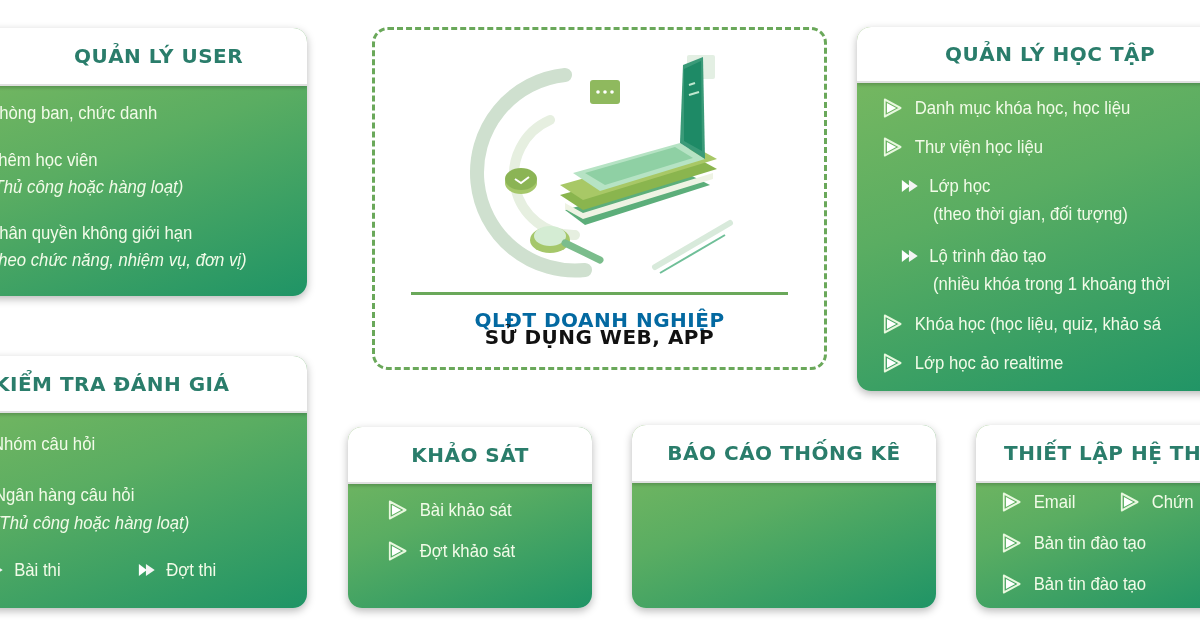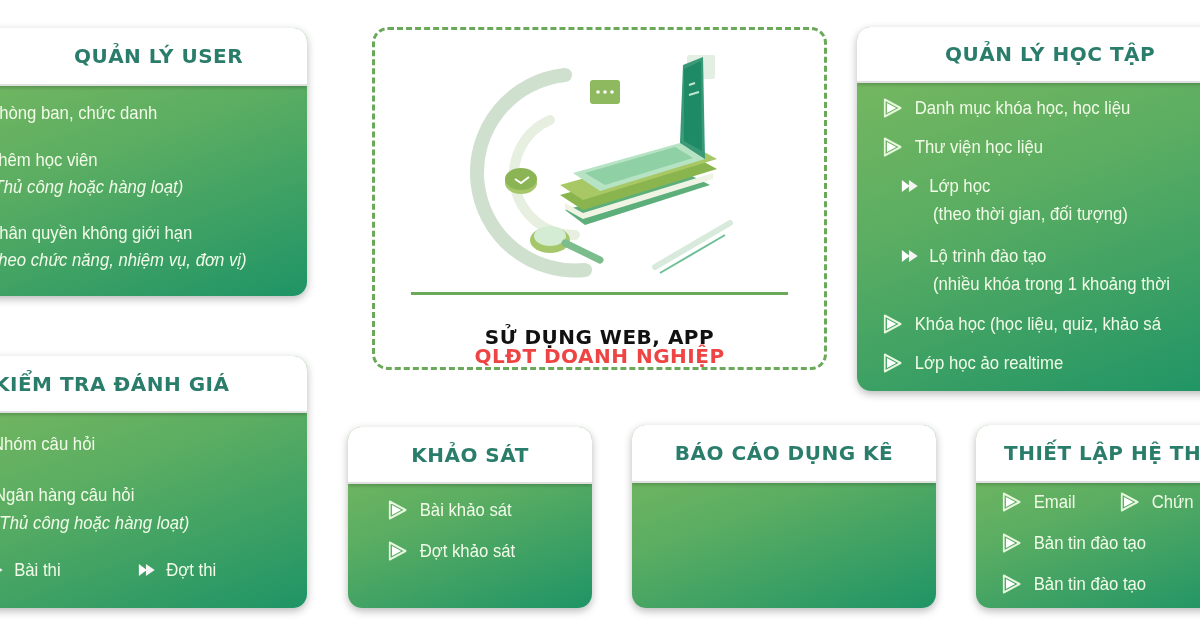--- a/index.html
+++ b/index.html
@@ -32,21 +32,21 @@
 
   .tri { width: 22px; height: 20px; margin-right: 14px; flex: 0 0 auto; }
   .dbl { width: 20px; height: 14px; margin-right: 12px; flex: 0 0 auto; }
 
   
   .center {
     position: absolute; left: 372px; top: 27px; width: 455px; height: 343px;
     border: 3px dashed #6aa85a; border-radius: 16px; background: #fff;
   }
   .center-line { position: absolute; left: 36px; right: 36px; top: 262px; height: 3px; background: #6aa85a; }
-  .center-t1 { position: absolute; left: 0; right: 0; top: 278px; text-align: center; font-family: "DejaVu Sans", sans-serif; font-weight: bold; font-size: 20px; color: #ef4444; letter-spacing: 0.5px; margin-top: 36px; }
+  .center-t1 { position: absolute; left: 0; right: 0; top: 278px; text-align: center; font-family: "DejaVu Sans", sans-serif; font-weight: bold; font-size: 20px; color: #0369a1; letter-spacing: 0.5px; }
   .center-t2 { position: absolute; left: 0; right: 0; top: 295px; text-align: center; font-family: "DejaVu Sans", sans-serif; font-weight: bold; font-size: 20px; color: #111; letter-spacing: 0.5px; }
 </style>
 </head>
 <body>
 
 <svg width="0" height="0" style="position:absolute">
   <defs>
     <symbol id="sym-tri" viewBox="0 0 22 20">
       <path d="M2 1.5 L20 10 L2 18.5 Z" fill="none" stroke="#e8f8de" stroke-width="2" stroke-linejoin="round"></path>
       <path d="M4.5 5 L15 10 L4.5 15 Z" fill="#ffffff"></path>
@@ -186,21 +186,21 @@
     <div class="row" style="left:40px; top:56px;">
       <svg class="tri">
           <use href="#sym-tri"></use>
         </svg>
       <span>Đợt khảo sát</span>
     </div>
   </div>
 </div>
 
 <div class="card" style="left:632px; top:425px; width:304px; height:183px;">
-  <div class="card-head" style="height:58px; font-size:20px;">BÁO CÁO DỤNG KÊ</div>
+  <div class="card-head" style="height:58px; font-size:20px;">BÁO CÁO THỐNG KÊ</div>
 </div>
 
 <div class="card" style="left:976px; top:425px; width:260px; height:183px;">
   <div class="card-head" style="height:58px; font-size:20px; justify-content:flex-start; padding-left:28px;">THIẾT LẬP HỆ TH</div>
   <div class="card-body" style="height:125px;">
     <div class="row" style="left:26px; top:8px;">
       <svg class="tri">
           <use href="#sym-tri"></use>
         </svg>
       <span>Email</span>

